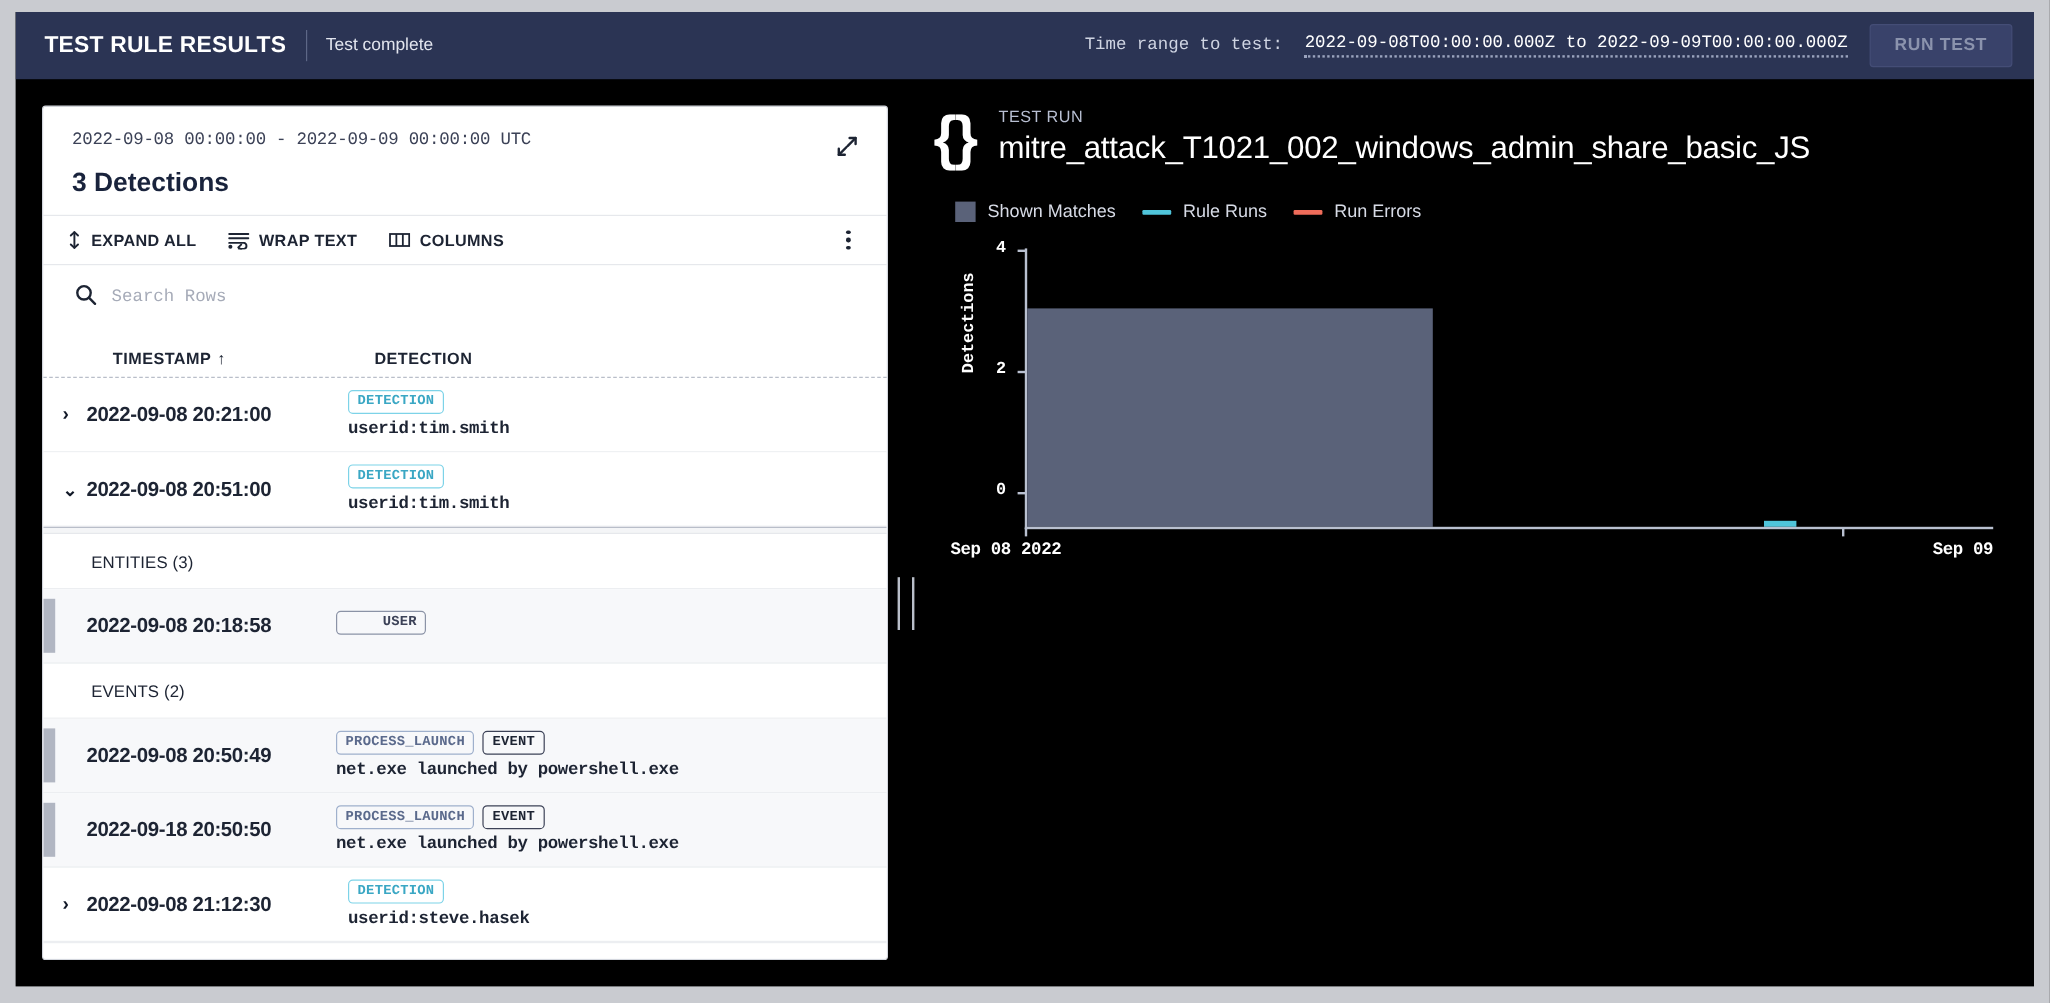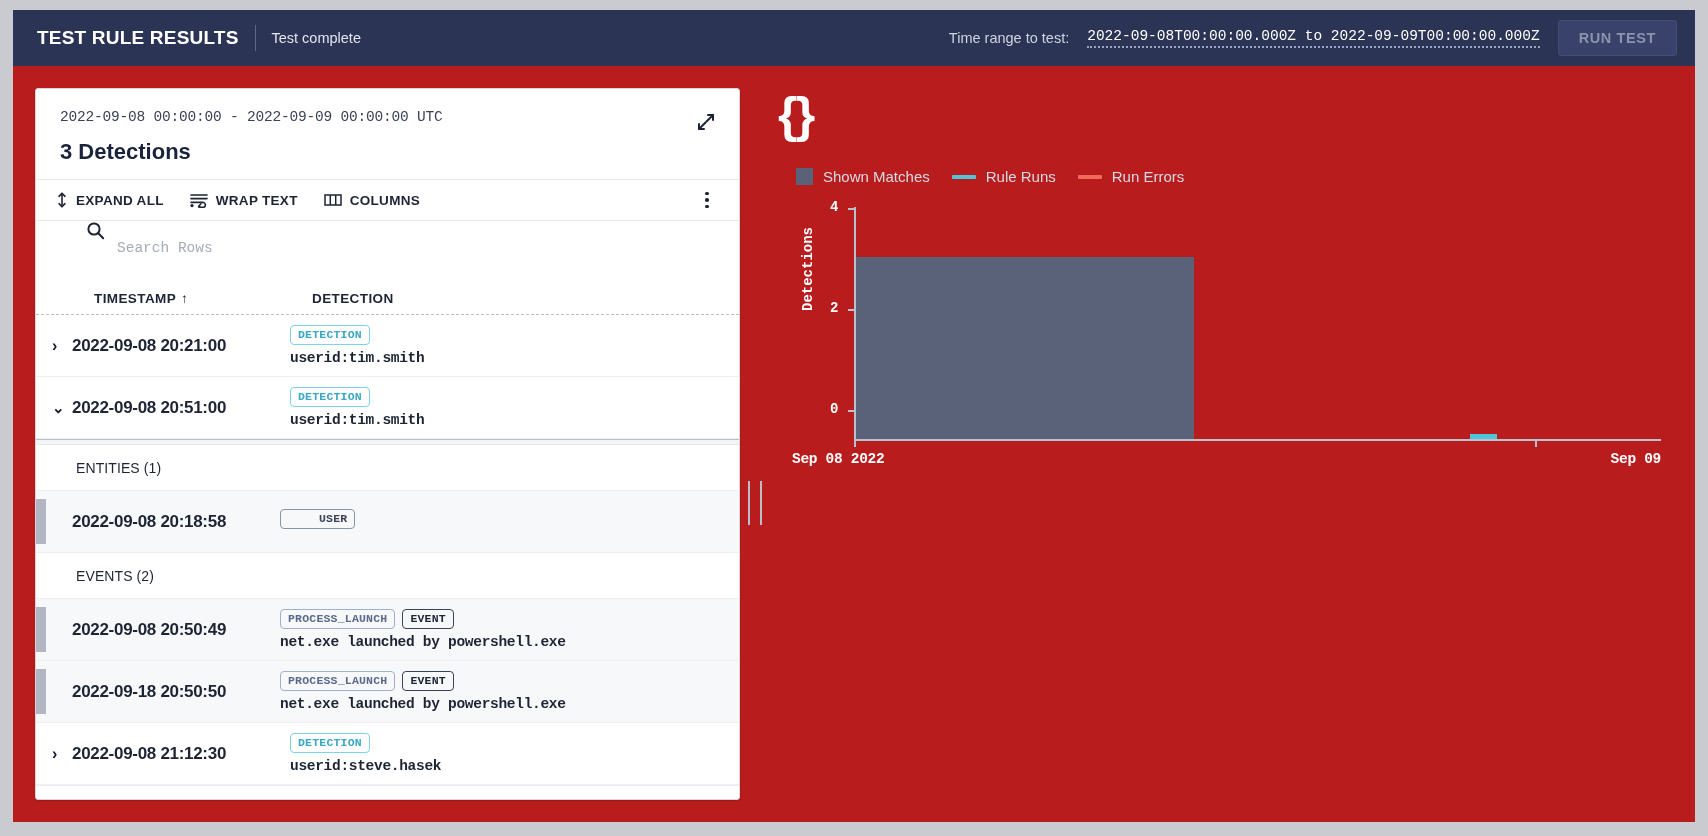--- a/index.html
+++ b/index.html
@@ -6,21 +6,21 @@
   html, body {
     width: 1708px; height: 836px;
     background: #c9cbd0;
     font-family: "Liberation Sans", sans-serif;
     overflow: hidden;
   }
   .app {
     position: absolute;
     left: 13px; top: 10px;
     width: 1682px; height: 812px;
-    background: #b91c1c;
+    background: #000000;
     display: flex; flex-direction: column;
     overflow: hidden;
   }
 
   
   .topbar {
     height: 56px; flex: 0 0 56px;
     background: #2b3454;
     display: flex; align-items: center;
     padding: 0 18px 0 24px;
@@ -31,21 +31,21 @@
     letter-spacing: .2px; white-space: nowrap;
   }
   .tb-divider {
     width: 1px; height: 26px; background: #5d6786;
     margin: 0 16px;
   }
   .tb-status { font-size: 14.5px; color: #e2e5ee; white-space: nowrap; }
   .tb-right {
     margin-left: auto; display: flex; align-items: center; gap: 18px;
   }
-  .tb-range-label { font-size: 14.5px; color: #cfd4e2; }
+  .tb-range-label { font-size: 14.5px; color: #cfd4e2; font-family: Liberation Mono, monospace; }
   .tb-range-val {
     font-family: "Liberation Mono", monospace;
     font-size: 14.5px; font-weight: normal; color: #ffffff;
     border-bottom: 2px dotted #9aa3bd;
     padding-bottom: 2px;
   }
   .run-test-btn {
     background: #39426a; color: #8b93ad;
     border: 1px solid #444d76; border-radius: 3px;
     font-size: 14.5px; font-weight: bold; letter-spacing: .6px;
@@ -99,23 +99,22 @@
   .tool svg { display: block; }
   .kebab {
     margin-left: auto; width: 20px; height: 20px;
     display: flex; flex-direction: column; justify-content: center;
     align-items: center; gap: 3px; cursor: pointer;
   }
   .kebab i { width: 3.5px; height: 3.5px; border-radius: 50%; background: #1d2433; display:block; }
 
   .searchrow {
     height: 54px; flex: 0 0 54px;
-    display: flex; gap: 12px;
+    display: flex; align-items: center; gap: 12px;
     padding: 0 22px 0 26px;
-    margin-left: 24px;
   }
   .searchrow input {
     border: none; outline: none; flex: 1;
     font-family: "Liberation Mono", monospace;
     font-size: 14.5px; color: #3c4257; background: transparent;
   }
   .searchrow input::placeholder { color: #a6abb8; }
 
   .colhead {
     display: flex; align-items: flex-end;
@@ -369,21 +368,21 @@
             <div class="cell">
               <div class="badges">
                 <span class="badge detection">DETECTION</span>
               </div>
               <div class="desc">userid:tim.smith</div>
             </div>
           </div>
 
           <div class="sub-sep"></div>
 
-          <div class="group-head">ENTITIES (1)</div>
+          <div class="group-head">ENTITIES (3)</div>
           <div class="row sub">
             <div class="rail"></div>
             <div class="ts">2022-09-08 20:18:58</div>
             <div class="cell">
               <div class="badges">
                 <span class="badge user">USER</span>
               </div>
             </div>
           </div>
 
@@ -430,20 +429,24 @@
 
     <div class="drag-handle">
         <i></i>
         <i></i>
       </div>
 
     <div class="right-pane">
 
       <div class="run-head">
         <div class="braces">{ }</div>
+        <div>
+          <div class="run-kicker">TEST RUN</div>
+          <div class="run-name">mitre_attack_T1021_002_windows_admin_share_basic_JS</div>
+        </div>
       </div>
 
       <div class="legend">
         <div class="legend-item">
           <span class="lg-swatch"></span>
           <span>Shown Matches</span>
         </div>
         <div class="legend-item">
           <span class="lg-line" style="background:#4fc4da"></span>
           <span>Rule Runs</span>

